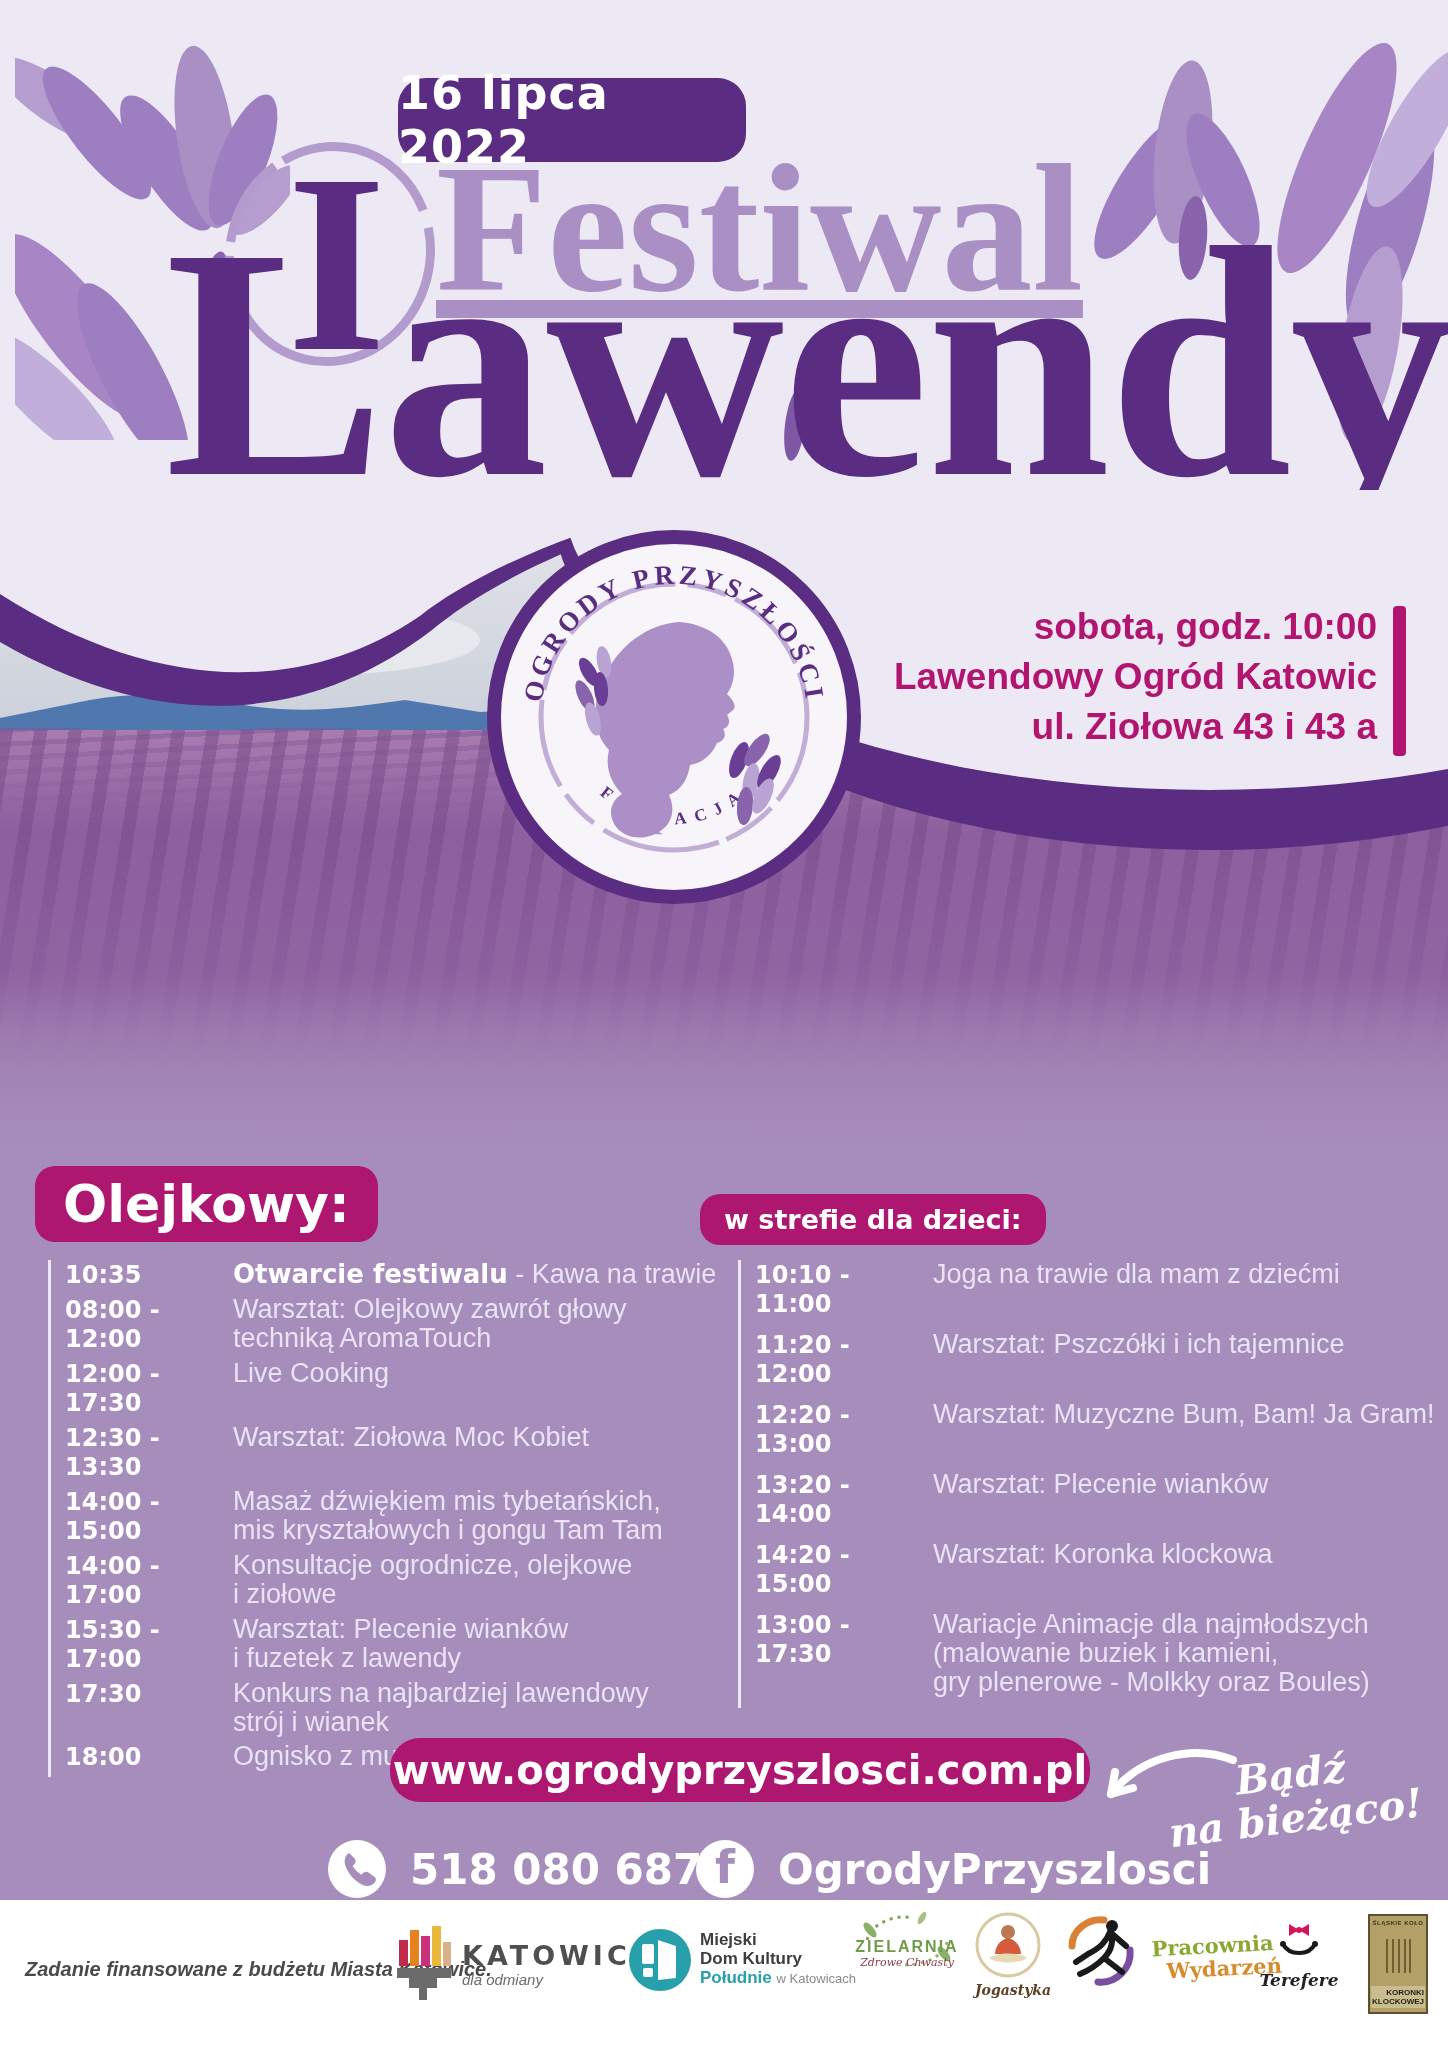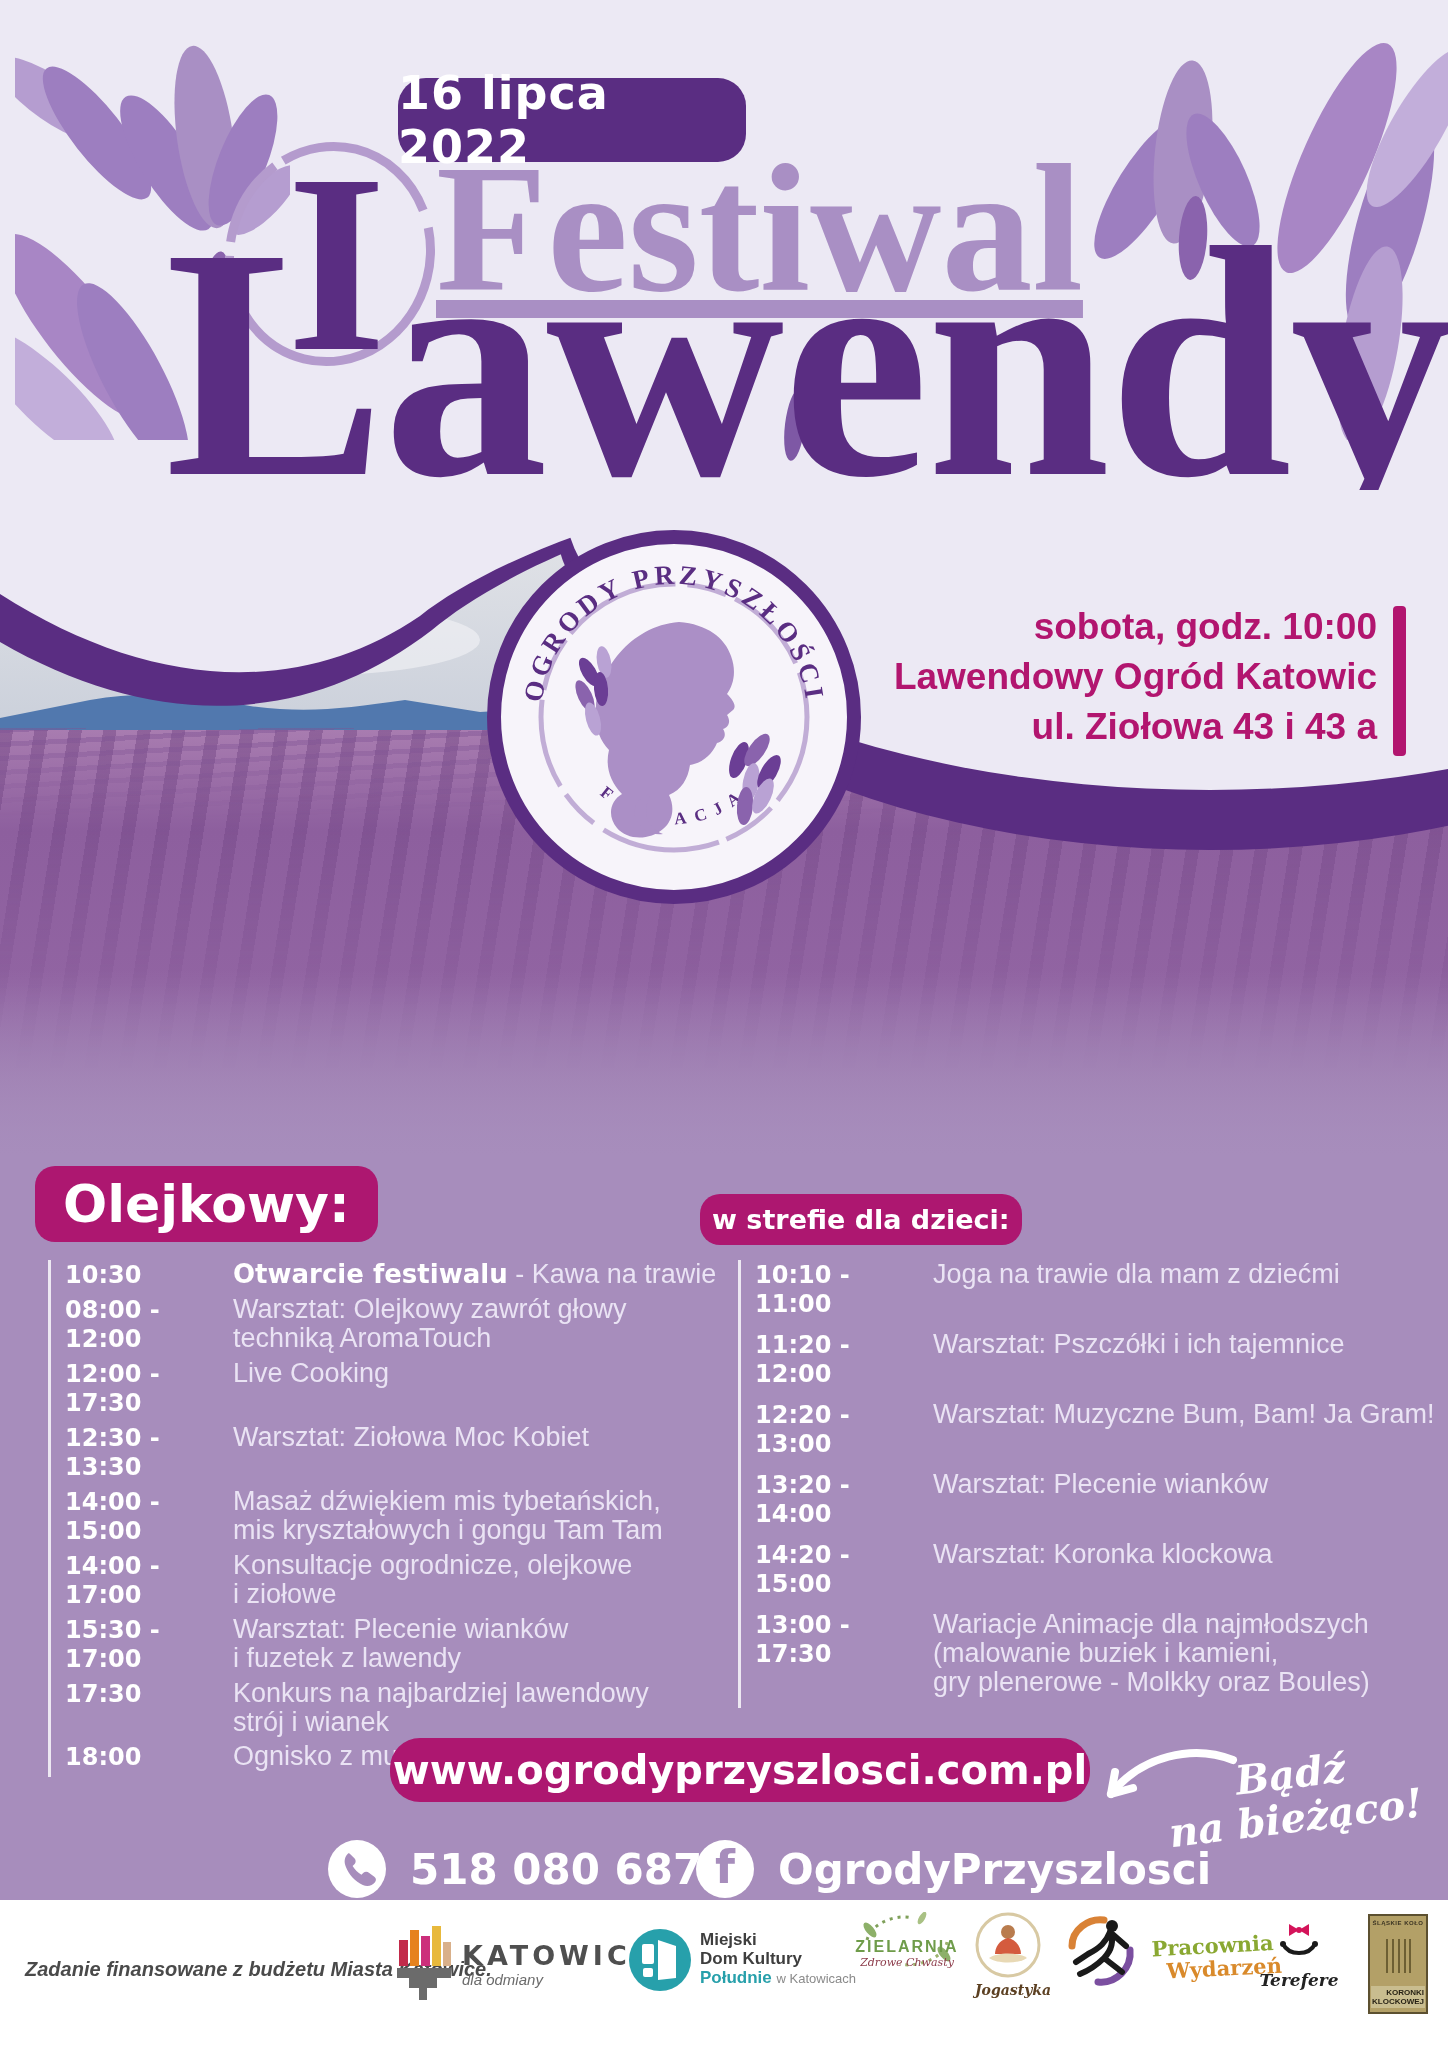--- a/index.html
+++ b/index.html
@@ -35,21 +35,21 @@
 
   
   .logo{left:487px;top:40px;width:346px;height:346px;background:#f7f4fa;border:14px solid #5a2d82;
         border-radius:50%;box-sizing:content-box;}
   .logo svg{position:absolute;left:0;top:0;}
 
   
   .body-section{left:0;top:1160px;width:1448px;height:740px;background:#a78dbc;}
   .pill{background:#ad1770;color:#fff;border-radius:20px;display:inline-flex;align-items:center;}
   .program-pill{left:35px;top:6px;padding:8px 28px;font:bold 52px "DejaVu Sans",sans-serif;}
-  .kids-pill{left:700px;top:34px;padding:10px 12px;font:bold 27px "DejaVu Sans",sans-serif;}
+  .kids-pill{left:700px;top:34px;padding:10px 24px;font:bold 27px "DejaVu Sans",sans-serif;}
 
   .sched{border-left:3px solid rgba(255,255,255,.8);padding-left:14px;display:flex;flex-direction:column;}
   .sched .row{display:flex;}
   .sched .time{flex:0 0 168px;font:bold 24px "DejaVu Sans",sans-serif;color:#fff;line-height:29px;padding-top:1px;}
   .sched .desc{font-size:27px;line-height:29px;color:#eae3f4;white-space:pre-line;}
   .sched .desc b{font-family:"DejaVu Sans",sans-serif;font-size:26px;color:#fff;}
   .program-list{left:48px;top:100px;width:680px;}
   .program-list .row{margin-bottom:5px;}
   .kids-list{left:738px;top:100px;width:705px;}
   .kids-list .row{margin-bottom:11px;}
@@ -206,21 +206,21 @@
   </div>
 
   <div class="abs body-section">
 
     <div class="abs pill program-pill">Olejkowy:</div>
     <div class="abs pill kids-pill">w strefie dla dzieci:</div>
 
     <div class="abs sched program-list">
 
         <div class="row">
-          <div class="time">10:30</div>
+          <div class="time">10:35</div>
           <div class="desc"><b>Otwarcie festiwalu</b><span> - Kawa na trawie</span></div>
         </div>
 
         <div class="row">
           <div class="time">08:00 - 12:00</div>
           <div class="desc"><b></b><span>Warsztat: Olejkowy zawrót głowy
 techniką AromaTouch</span></div>
         </div>
 
         <div class="row">

